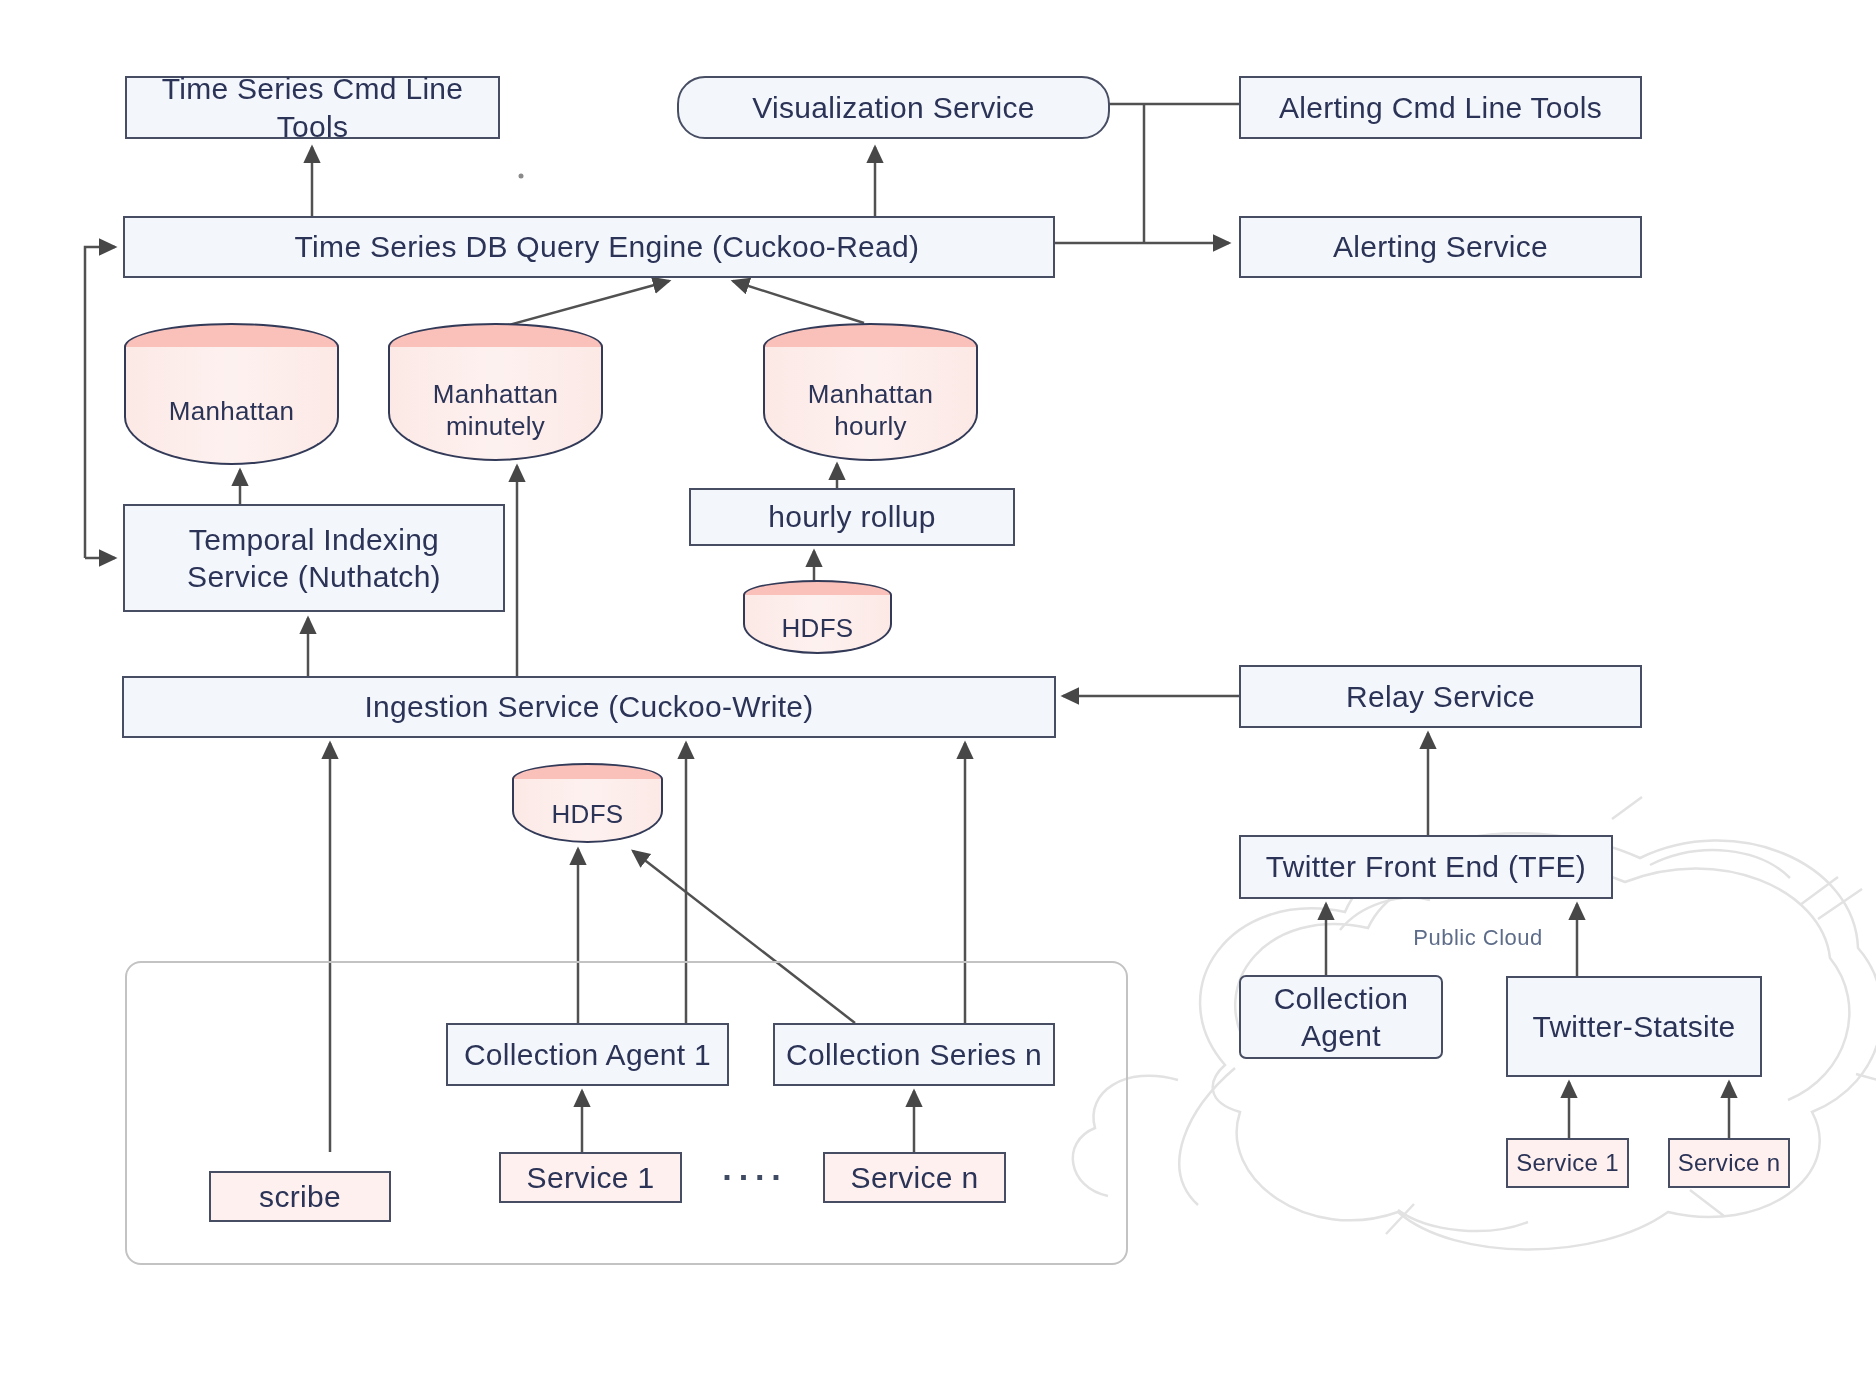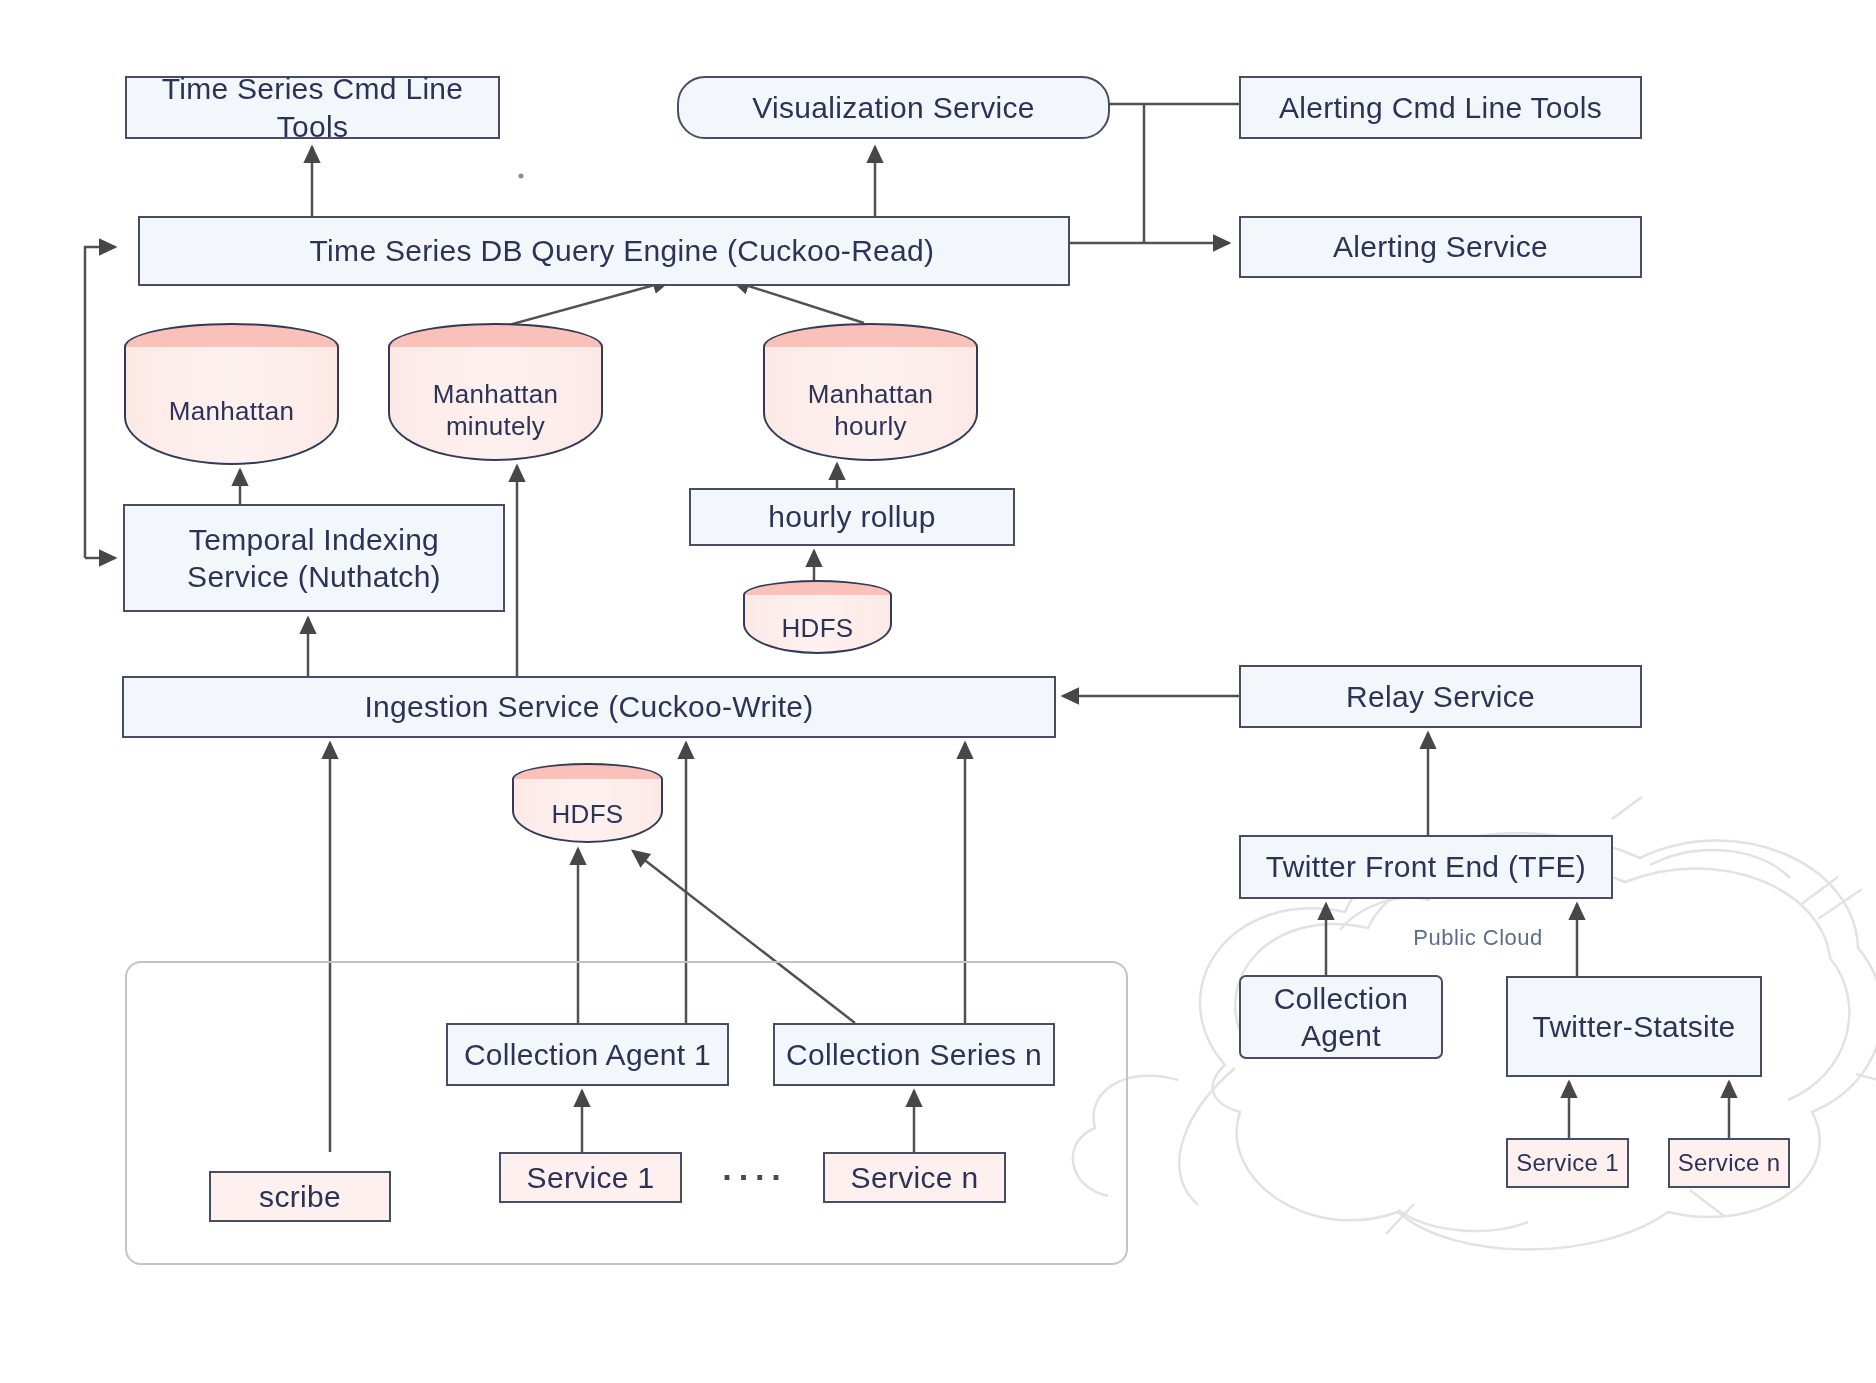--- a/index.html
+++ b/index.html
@@ -96,21 +96,21 @@
 
     <circle cx="521" cy="176" r="2.5" fill="#8a8a8a"></circle>
   </svg>
 
   <div id="agents-container"></div>
 
   <div class="node" style="left:125px;top:76px;width:375px;height:63px;">Time Series Cmd Line Tools</div>
   <div class="node" style="left:677px;top:76px;width:433px;height:63px;border-radius:28px;">Visualization Service</div>
   <div class="node" style="left:1239px;top:76px;width:403px;height:63px;">Alerting Cmd Line Tools</div>
 
-  <div class="node" style="left:138px;top:216px;width:932px;height:70px;padding-left:36px;">Time Series DB Query Engine (Cuckoo-Read)</div>
+  <div class="node" style="left:123px;top:216px;width:932px;height:62px;padding-left:36px;">Time Series DB Query Engine (Cuckoo-Read)</div>
   <div class="node" style="left:1239px;top:216px;width:403px;height:62px;">Alerting Service</div>
 
   <div class="cyl" style="left:124px;top:323px;width:215px;height:142px;">
     <div class="cyl-top" style="height:48px;"></div>
     <div class="cyl-body" style="top:24px;border-radius:0 0 50% 50% / 0 0 48px 48px;"></div>
     <div class="cyl-label" style="top:48px;bottom:14px;">Manhattan</div>
   </div>
   <div class="cyl" style="left:388px;top:323px;width:215px;height:138px;">
     <div class="cyl-top" style="height:48px;"></div>
     <div class="cyl-body" style="top:24px;border-radius:0 0 50% 50% / 0 0 48px 48px;"></div>

